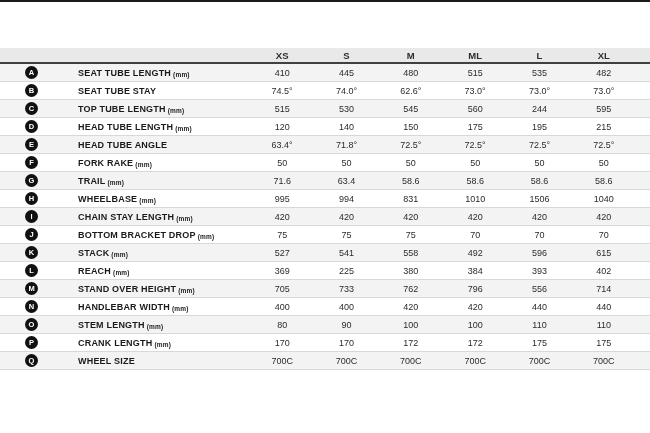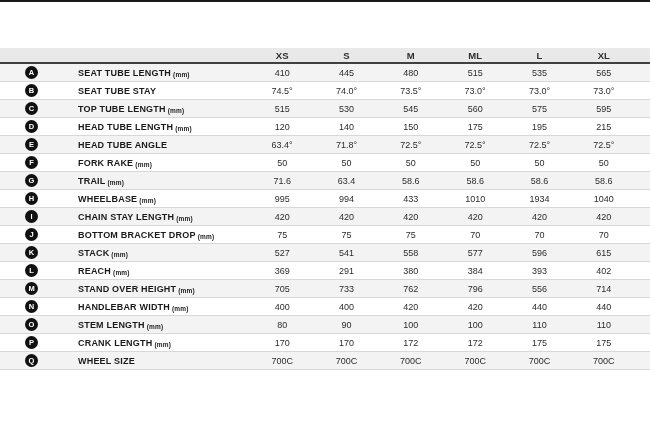--- a/index.html
+++ b/index.html
@@ -110,44 +110,44 @@
         <div class="grid-row data-row alt">
           <div class="label-cell">
             <span class="badge">A</span>
             <span class="label-text">SEAT TUBE LENGTH<span class="unit">(mm)</span></span>
           </div>
           <div class="value-cell">410</div>
           <div class="value-cell">445</div>
           <div class="value-cell">480</div>
           <div class="value-cell">515</div>
           <div class="value-cell">535</div>
-          <div class="value-cell">565</div>
+          <div class="value-cell">482</div>
         </div>
         <div class="grid-row data-row">
           <div class="label-cell">
             <span class="badge">B</span>
             <span class="label-text">SEAT TUBE STAY</span>
           </div>
           <div class="value-cell">74.5°</div>
           <div class="value-cell">74.0°</div>
-          <div class="value-cell">73.5°</div>
+          <div class="value-cell">62.6°</div>
           <div class="value-cell">73.0°</div>
           <div class="value-cell">73.0°</div>
           <div class="value-cell">73.0°</div>
         </div>
         <div class="grid-row data-row alt">
           <div class="label-cell">
             <span class="badge">C</span>
             <span class="label-text">TOP TUBE LENGTH<span class="unit">(mm)</span></span>
           </div>
           <div class="value-cell">515</div>
           <div class="value-cell">530</div>
           <div class="value-cell">545</div>
           <div class="value-cell">560</div>
-          <div class="value-cell">575</div>
+          <div class="value-cell">244</div>
           <div class="value-cell">595</div>
         </div>
         <div class="grid-row data-row">
           <div class="label-cell">
             <span class="badge">D</span>
             <span class="label-text">HEAD TUBE LENGTH<span class="unit">(mm)</span></span>
           </div>
           <div class="value-cell">120</div>
           <div class="value-cell">140</div>
           <div class="value-cell">150</div>
@@ -191,23 +191,23 @@
           <div class="value-cell">58.6</div>
           <div class="value-cell">58.6</div>
         </div>
         <div class="grid-row data-row">
           <div class="label-cell">
             <span class="badge">H</span>
             <span class="label-text">WHEELBASE<span class="unit">(mm)</span></span>
           </div>
           <div class="value-cell">995</div>
           <div class="value-cell">994</div>
-          <div class="value-cell">433</div>
+          <div class="value-cell">831</div>
           <div class="value-cell">1010</div>
-          <div class="value-cell">1934</div>
+          <div class="value-cell">1506</div>
           <div class="value-cell">1040</div>
         </div>
         <div class="grid-row data-row alt">
           <div class="label-cell">
             <span class="badge">I</span>
             <span class="label-text">CHAIN STAY LENGTH<span class="unit">(mm)</span></span>
           </div>
           <div class="value-cell">420</div>
           <div class="value-cell">420</div>
           <div class="value-cell">420</div>
@@ -228,31 +228,31 @@
           <div class="value-cell">70</div>
         </div>
         <div class="grid-row data-row alt">
           <div class="label-cell">
             <span class="badge">K</span>
             <span class="label-text">STACK<span class="unit">(mm)</span></span>
           </div>
           <div class="value-cell">527</div>
           <div class="value-cell">541</div>
           <div class="value-cell">558</div>
-          <div class="value-cell">577</div>
+          <div class="value-cell">492</div>
           <div class="value-cell">596</div>
           <div class="value-cell">615</div>
         </div>
         <div class="grid-row data-row">
           <div class="label-cell">
             <span class="badge">L</span>
             <span class="label-text">REACH<span class="unit">(mm)</span></span>
           </div>
           <div class="value-cell">369</div>
-          <div class="value-cell">291</div>
+          <div class="value-cell">225</div>
           <div class="value-cell">380</div>
           <div class="value-cell">384</div>
           <div class="value-cell">393</div>
           <div class="value-cell">402</div>
         </div>
         <div class="grid-row data-row alt">
           <div class="label-cell">
             <span class="badge">M</span>
             <span class="label-text">STAND OVER HEIGHT<span class="unit">(mm)</span></span>
           </div>

